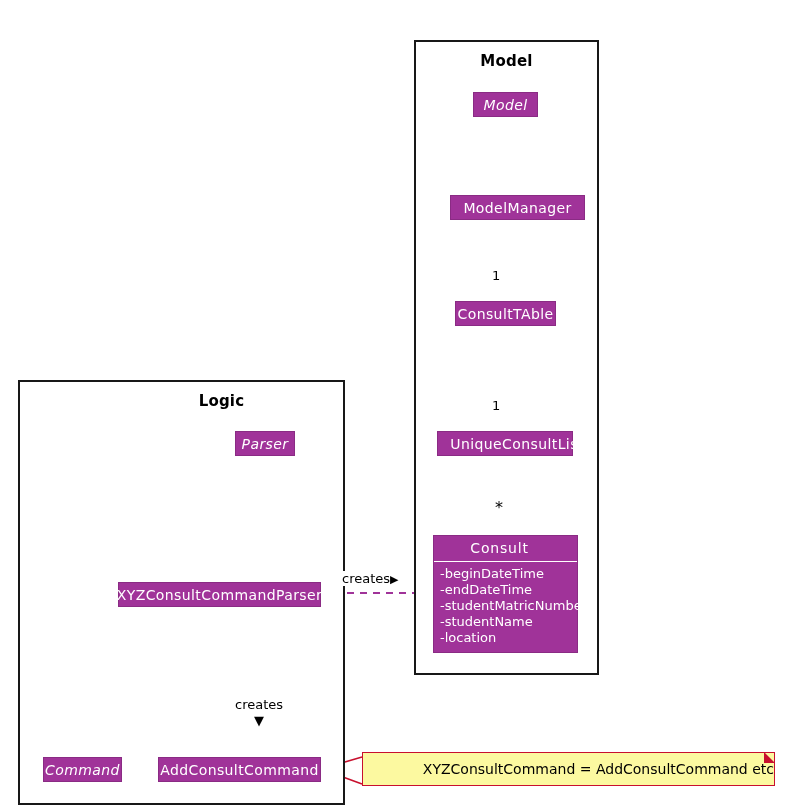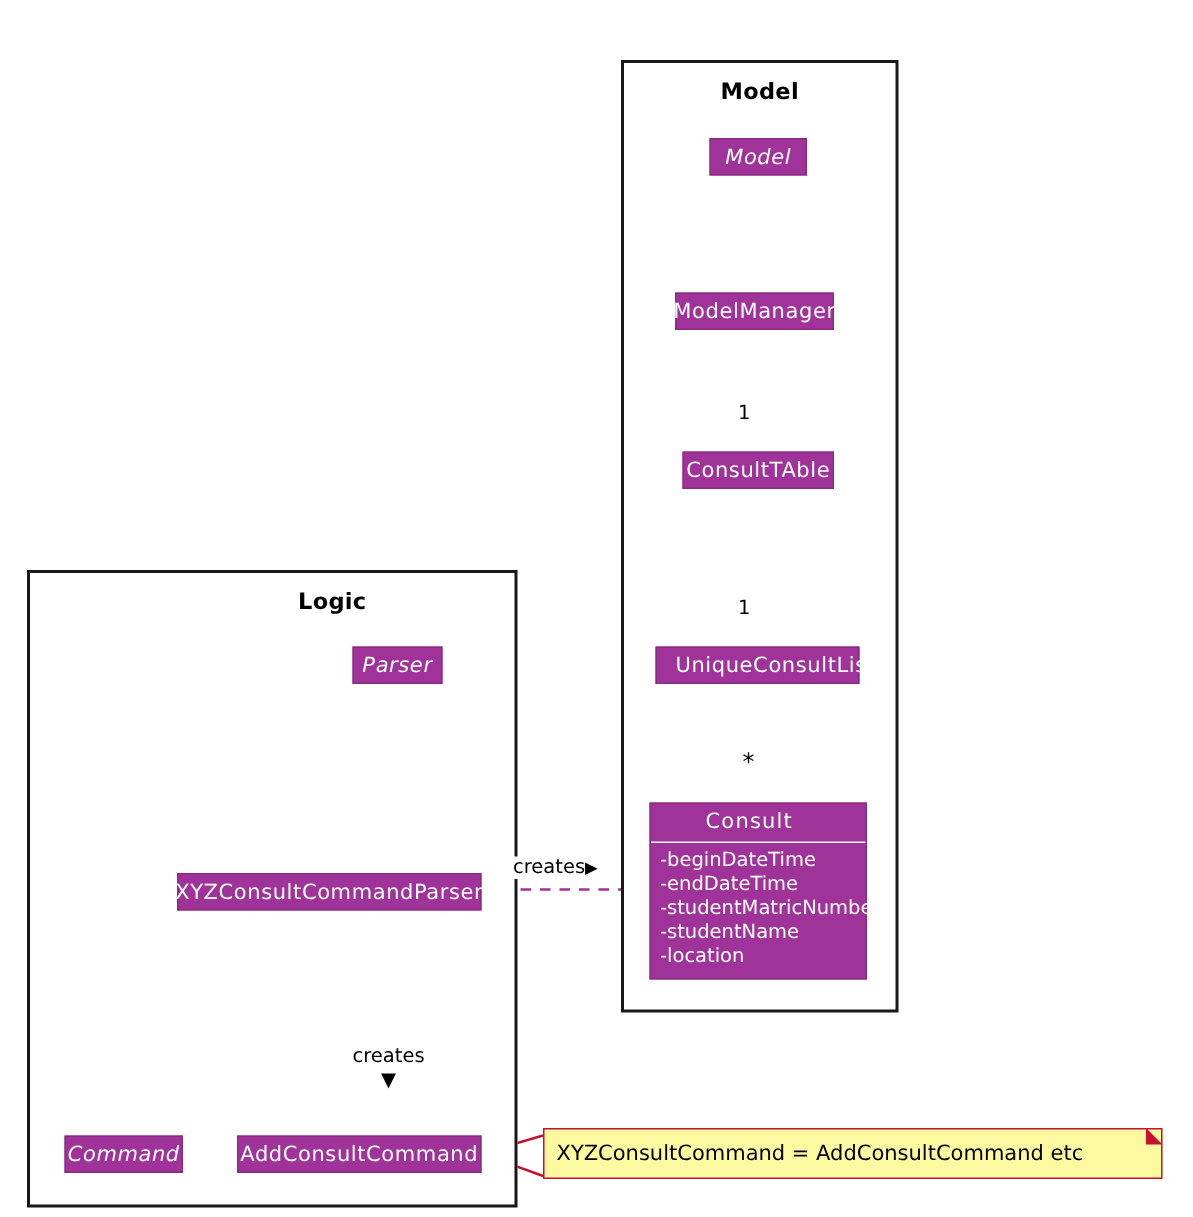--- a/index.html
+++ b/index.html
@@ -171,21 +171,21 @@
   </div>
 
   <div class="package" style="left:18px;top:380px;width:327px;height:425px;">
     <div class="package-title" style="top:10px;padding-left:40px;">Logic</div>
   </div>
 
   <div class="cls abstract" style="left:473px;top:92px;width:65px;height:25px;">
     <span>Model</span>
   </div>
 
-  <div class="cls" style="left:450px;top:195px;width:106px;height:25px;">
+  <div class="cls" style="left:450px;top:195px;width:135px;height:25px;">
     <span>ModelManager</span>
   </div>
 
   <div class="cls" style="left:455px;top:301px;width:101px;height:25px;">
     <span>ConsultTAble</span>
   </div>
 
   <div class="cls" style="left:437px;top:431px;width:136px;height:25px;padding-left:24px;">
     <span>UniqueConsultList</span>
   </div>
@@ -225,18 +225,18 @@
 
   <div class="lbl" style="left:342px;top:571px;">
     <span>creates</span><span style="font-size:11px;">▶</span>
   </div>
 
   <div class="lbl nobg" style="left:235px;top:697px;">
     <div>creates</div>
     <div style="text-align:center;font-size:13px;line-height:12px;margin-top:3px;">▼</div>
   </div>
 
-  <div class="note" style="left:362px;top:752px;width:413px;height:34px;">
+  <div class="note" style="left:362px;top:752px;width:413px;height:34px;justify-content:flex-end;">
     <span>XYZConsultCommand = AddConsultCommand etc</span>
   </div>
   <div class="note-fold" style="left:764px;top:752px;"></div>
 
 </div>
 
 </body></html>

